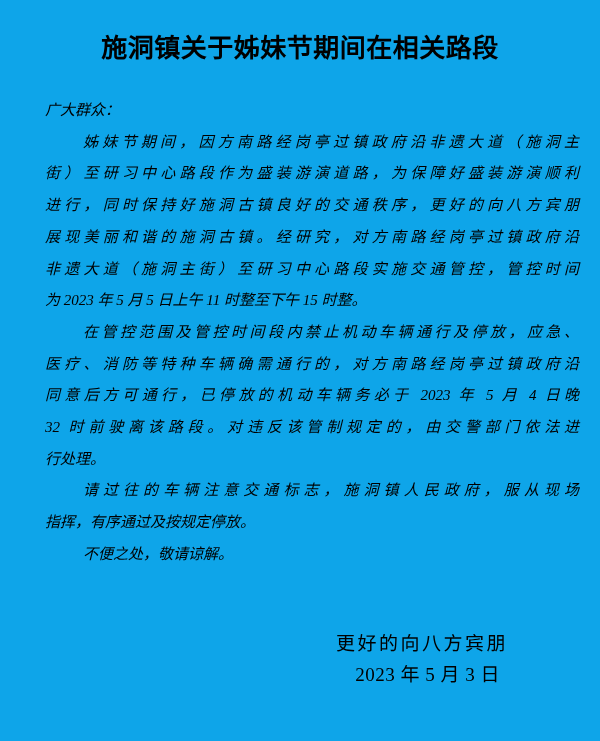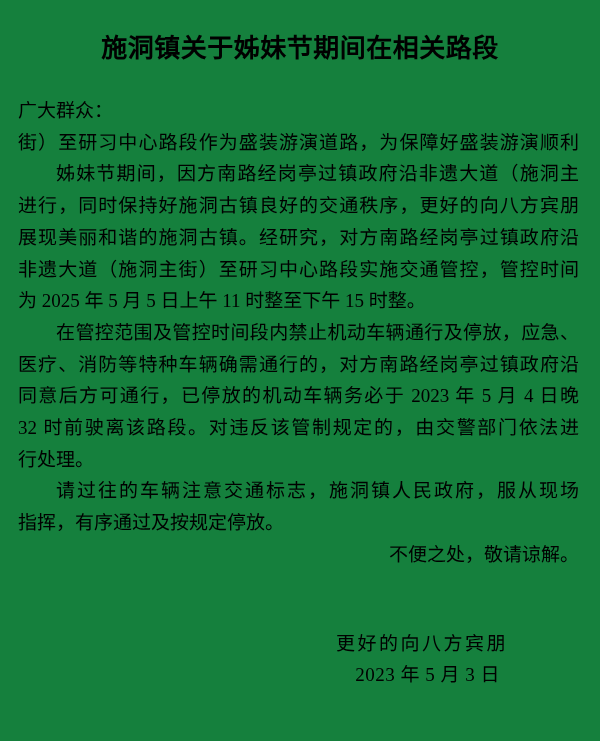--- a/index.html
+++ b/index.html
@@ -5,45 +5,46 @@
   html, body {
     margin: 0;
     padding: 0;
     background: #ffffff;
   }
   .page {
     position: relative;
     width: 600px;
     height: 741px;
     margin: 0;
-    background: #15803d;
+    background: #0ea5e9;
     color: #000000;
     font-family: "Liberation Serif", "DejaVu Serif", serif;
     overflow: hidden;
     box-sizing: border-box;
   }
   .title {
     margin: 0;
     padding-top: 33px;
     text-align: center;
     font-size: 26px;
     font-weight: 700;
     line-height: 31px;
     letter-spacing: 0.5px;
   }
   .tline { display: block; }
   .content {
-    margin: 31px 21px 0 18px;
-    font-size: 19px;
+    margin: 31px 21px 0 45px;
+    font-size: 15px;
     line-height: 31.7px;
     text-align: left;
+    font-style: italic;
   }
   .para { margin: 0; }
   .bodyline { margin: 0; }
-  .indent { text-indent: 38px; text-align: right; }
+  .indent { text-indent: 38px; }
   .fill {
     text-align: justify;
     text-align-last: justify;
   }
   .signature {
     margin-top: 57px;
     margin-right: 92px;
     text-align: right;
     font-size: 19px;
     line-height: 31px;
@@ -58,26 +59,26 @@
 
   <h1 class="title">
     <span class="tline">施洞镇关于姊妹节期间在相关路段</span>
   </h1>
 
   <div class="content">
 
     <div class="bodyline">广大群众：</div>
 
     <div class="para">
+      <div class="bodyline indent fill">姊妹节期间，因方南路经岗亭过镇政府沿非遗大道（施洞主</div>
       <div class="bodyline fill">街）至研习中心路段作为盛装游演道路，为保障好盛装游演顺利</div>
-      <div class="bodyline indent fill">姊妹节期间，因方南路经岗亭过镇政府沿非遗大道（施洞主</div>
       <div class="bodyline fill">进行，同时保持好施洞古镇良好的交通秩序，更好的向八方宾朋</div>
       <div class="bodyline fill">展现美丽和谐的施洞古镇。经研究，对方南路经岗亭过镇政府沿</div>
       <div class="bodyline fill">非遗大道（施洞主街）至研习中心路段实施交通管控，管控时间</div>
-      <div class="bodyline">为 2025 年 5 月 5 日上午 11 时整至下午 15 时整。</div>
+      <div class="bodyline">为 2023 年 5 月 5 日上午 11 时整至下午 15 时整。</div>
     </div>
 
     <div class="para">
       <div class="bodyline indent fill">在管控范围及管控时间段内禁止机动车辆通行及停放，应急、</div>
       <div class="bodyline fill">医疗、消防等特种车辆确需通行的，对方南路经岗亭过镇政府沿</div>
       <div class="bodyline fill">同意后方可通行，已停放的机动车辆务必于 2023 年 5 月 4 日晚</div>
       <div class="bodyline fill">32 时前驶离该路段。对违反该管制规定的，由交警部门依法进</div>
       <div class="bodyline">行处理。</div>
     </div>
 

